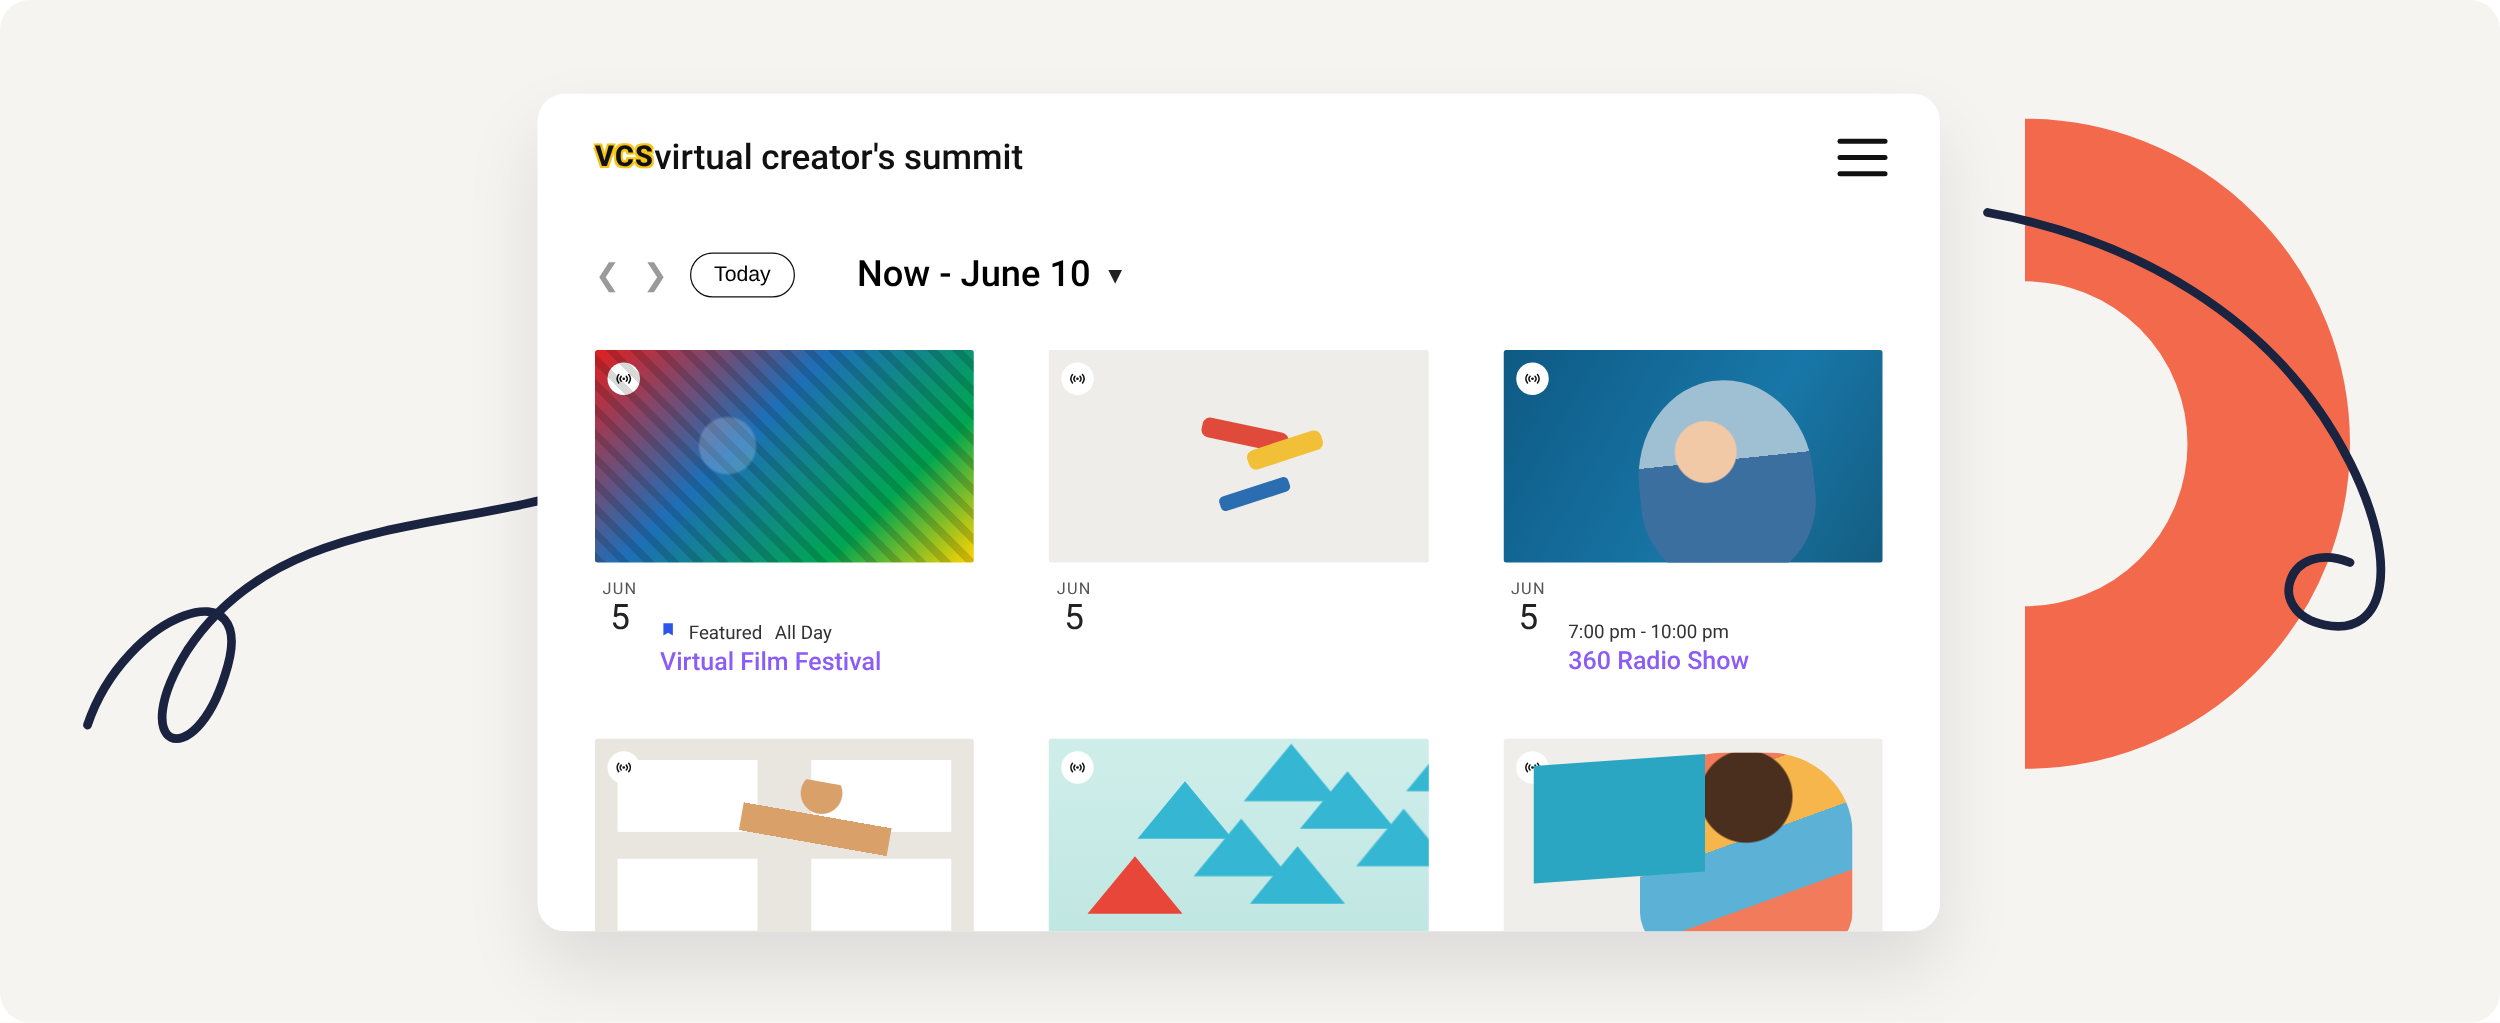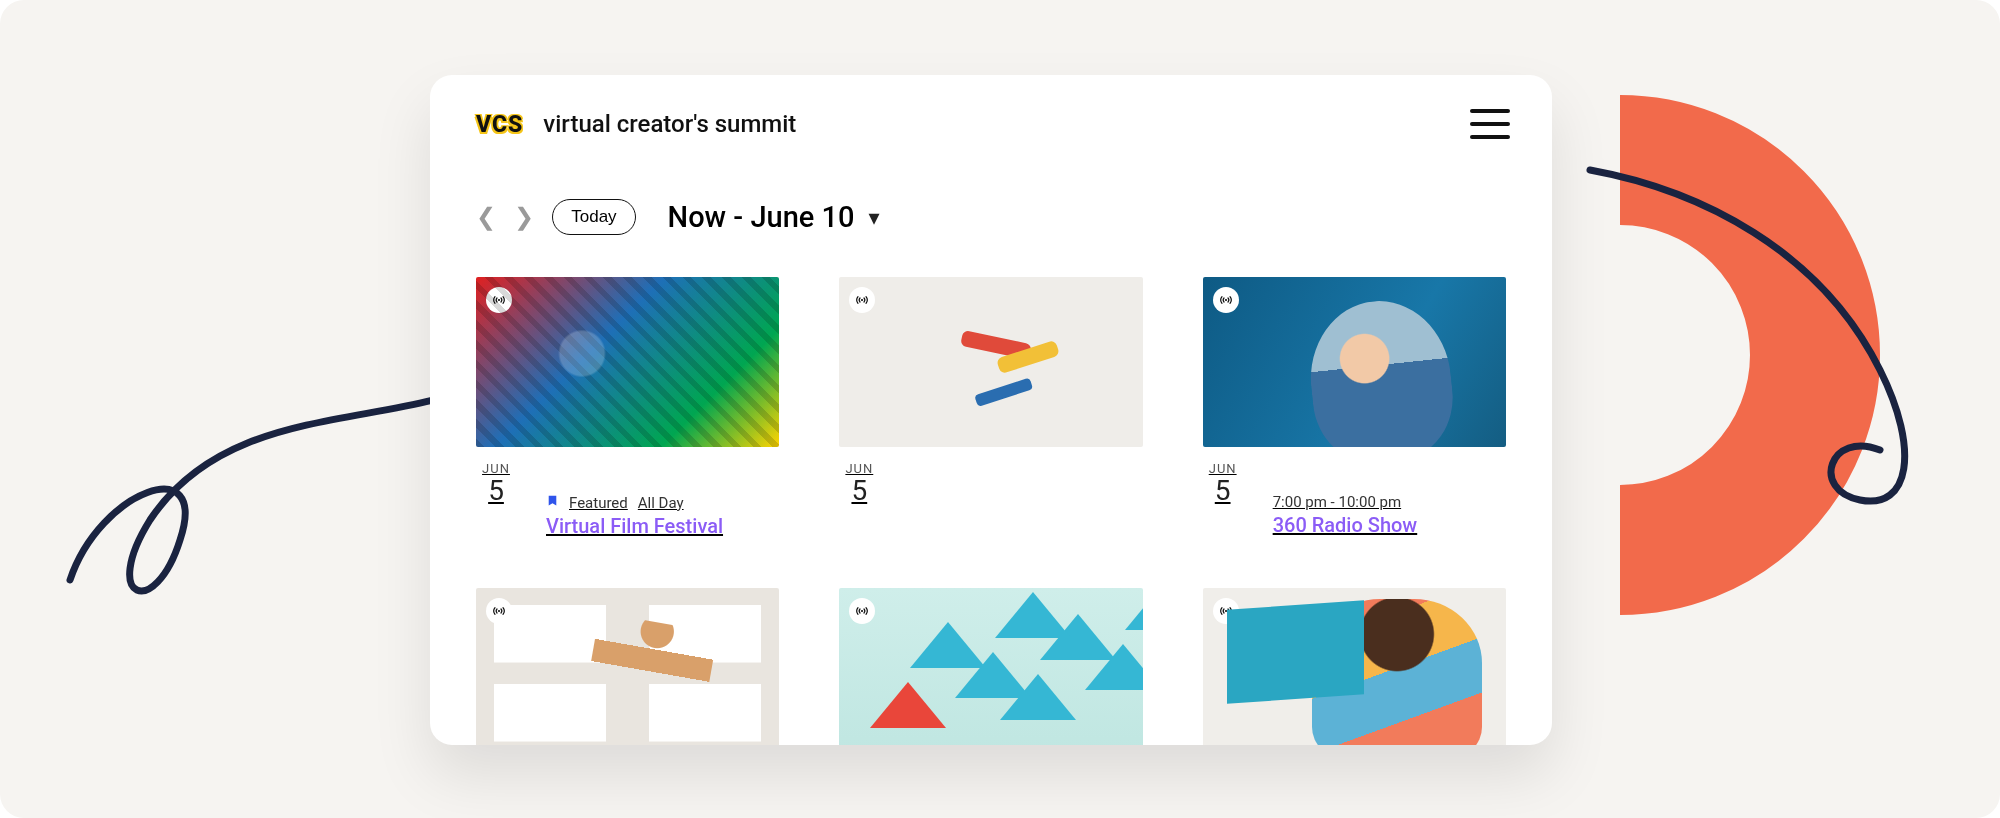--- a/index.html
+++ b/index.html
@@ -68,22 +68,21 @@
     padding: 34px 42px 10px 46px;
   }
   .logo {
     font-weight: 800;
     font-size: 23px;
     letter-spacing: 1px;
     color: #111;
     text-shadow: -1.5px -1.5px 0 #f5c518, 1.5px -1.5px 0 #f5c518, -1.5px 1.5px 0 #f5c518, 1.5px 1.5px 0 #f5c518;
   }
   .site-title {
-    margin-left: 20px;
-    font-size: 24px;
+    font-size: 28px;
     font-weight: 500;
     color: #111;
   }
   .hamburger {
     margin-left: auto;
     width: 40px;
     height: 30px;
     display:flex;
     flex-direction:column;
     justify-content:space-between;
@@ -111,21 +110,21 @@
     background:#fff;
     border-radius: 999px;
     padding: 7px 18px;
     font-size: 17px;
     cursor:pointer;
     text-align:center;
   }
   .daterange{
     font-size: 29px;
     font-weight:500;
-    margin-left: 14px;
+    margin-left: 32px;
     display:flex;
     align-items:center;
     gap:14px;
     cursor:pointer;
   }
   .chev{
     font-size:22px;
     color:#222;
   }
   .grid{
@@ -154,23 +153,22 @@
     border-radius:999px;
     width:26px;
     height:26px;
     display:flex;
     align-items:center;
     justify-content:center;
   }
   .live-badge svg{width:16px;height:16px;}
   .meta{
     display:flex;
-    gap:30px;
+    gap:12px;
     padding-top:14px;
-    text-decoration:underline;
   }
   .datecol{
     text-align:center;
     min-width:40px;
   }
   .month{
     font-size:13px;
     letter-spacing:1px;
     color:#555;
     text-transform:uppercase;

